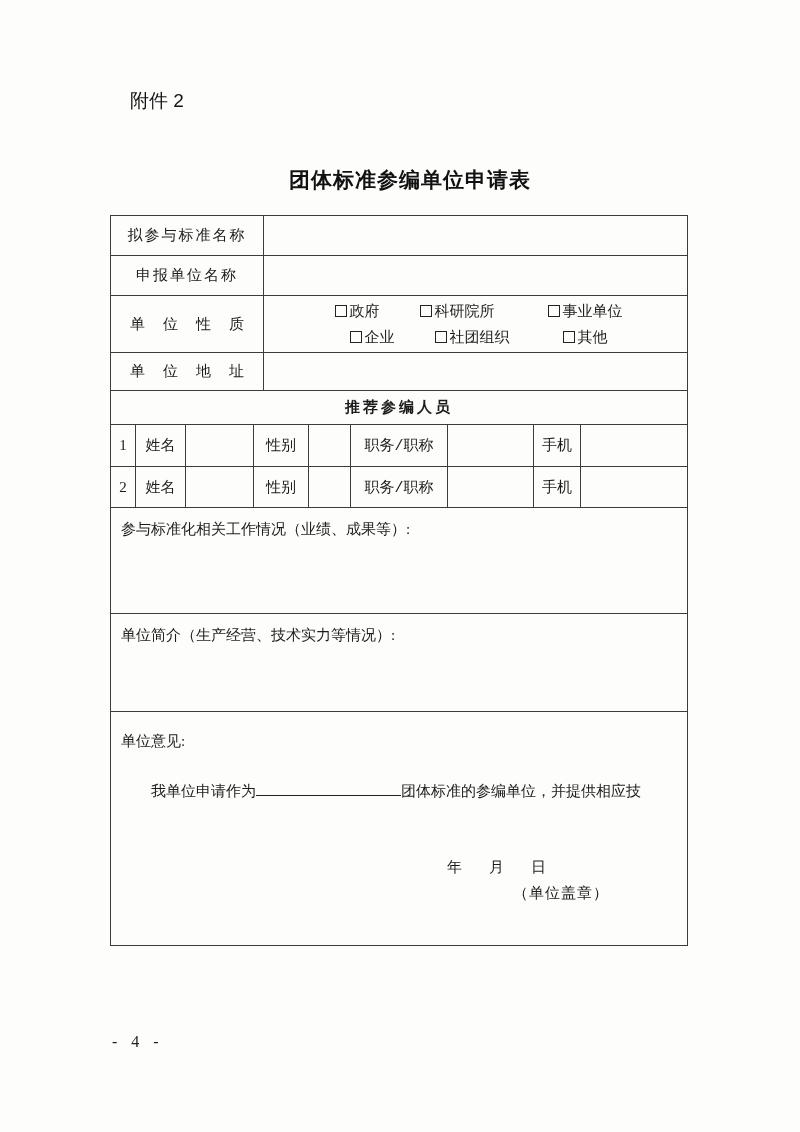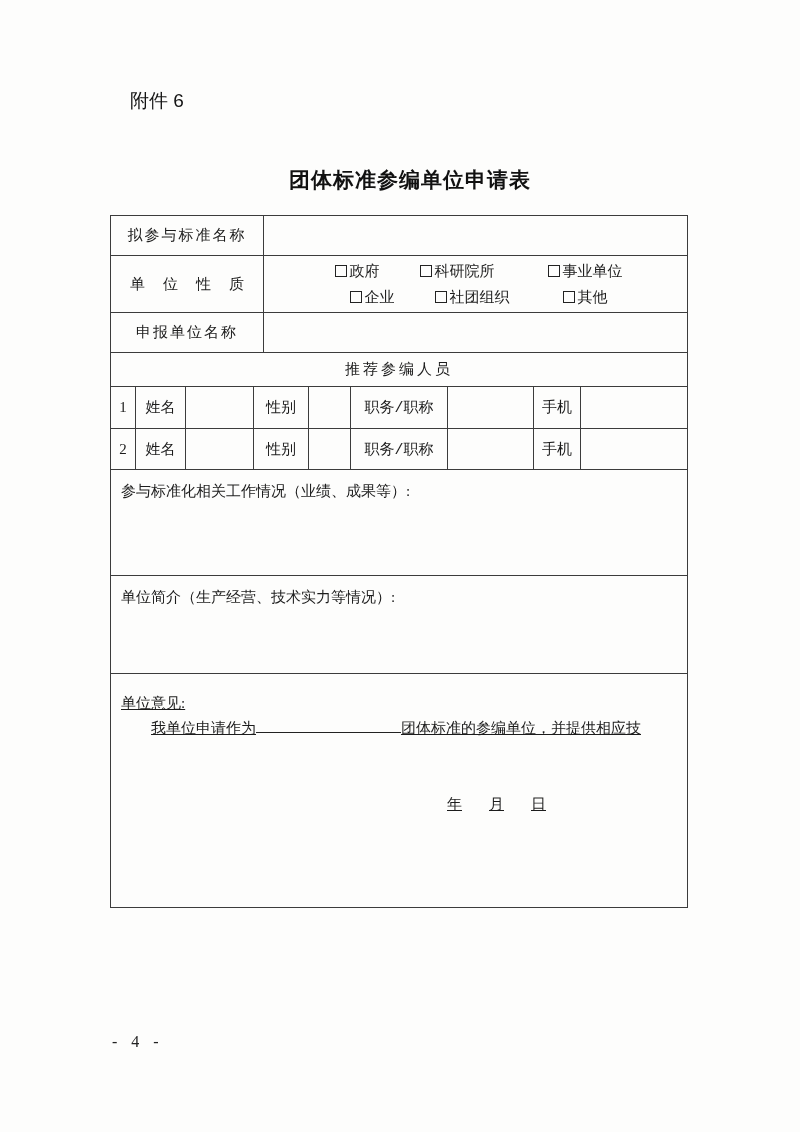--- a/index.html
+++ b/index.html
@@ -30,30 +30,30 @@
     padding-left: 20px;
   }
   .form {
     position: absolute;
     left: 110px; top: 215px;
     width: 578px;
     border: 1px solid #3c3c3c;
     font-size: 15px;
   }
   .row { display: flex; border-bottom: 1px solid #3c3c3c; width: 100%; }
-  .row:last-child { border-bottom: none; text-decoration: underline; }
+  .row:last-child { border-bottom: none; }
   .cell {
     border-right: 1px solid #3c3c3c;
     display: flex;
     align-items: center;
     justify-content: center;
     overflow: hidden;
   }
   .cell.last, .cell:last-child { border-right: none; }
-  .cell.grow { flex: 1; }
+  .cell.grow { flex: 1; font-weight: bold; }
   .label-col { width: 153px; flex: none; letter-spacing: 2px; }
   .ls6  { letter-spacing: 6px; padding-left: 6px; }
   .ls12 { letter-spacing: 12px; padding-left: 12px; }
   .ls18 { letter-spacing: 18px; padding-left: 18px; }
   .h40 { height: 40px; }
   .h39 { height: 39px; }
   .h38 { height: 38px; }
   .h57 { height: 57px; }
   .h34 { height: 34px; }
   .h42 { height: 42px; }
@@ -97,21 +97,21 @@
   .section-header { justify-content: center; letter-spacing: 3px; }
   
   .text-section {
     flex: 1;
     display: block;
     padding: 9px 10px 0 10px;
     line-height: 24px;
   }
   
   .opinion-box { flex: 1; display: block; padding: 20px 12px 0 10px; }
-  .op-line1 { margin-top: 0; text-indent: 2em; line-height: 30px; }
+  .op-line1 { margin-top: 25px; text-indent: 2em; line-height: 30px; }
   .op-line2 { line-height: 32px; }
   .blank-underline {
     display: inline-block;
     width: 145px;
     border-bottom: 1px solid #222;
     height: 14px;
     vertical-align: baseline;
   }
   .op-date {
     margin-top: 48px;
@@ -125,27 +125,32 @@
     position: absolute;
     left: 112px; top: 1033px;
     font-size: 16px;
     letter-spacing: 5px;
     color: #222;
   }
 </style>
 </head>
 <body>
 
-<div class="attachment">附件 6</div>
+<div class="attachment">附件 2</div>
 <div class="doc-title">团体标准参编单位申请表</div>
 
 <div class="form">
 
   <div class="row h40">
     <div class="cell label-col">拟参与标准名称</div>
+    <div class="cell grow last"></div>
+  </div>
+
+  <div class="row h40">
+    <div class="cell label-col">申报单位名称</div>
     <div class="cell grow last"></div>
   </div>
 
   <div class="row h57">
     <div class="cell label-col ls18">单位性质</div>
     <div class="nature-cell cell last">
       <div class="nature-line">
         <span class="opt opt-1">
           <span class="cb"></span>
           <span>政府</span>
@@ -169,26 +174,25 @@
           <span>社团组织</span>
         </span>
         <span class="opt">
           <span class="cb"></span>
           <span>其他</span>
         </span>
       </div>
     </div>
   </div>
 
-  <div class="row h40">
-    <div class="cell label-col">申报单位名称</div>
+
+  <div class="row h38">
+    <div class="cell label-col ls18">单位地址</div>
     <div class="cell grow last"></div>
   </div>
-
-
 
   <div class="row h34">
     <div class="cell grow last section-header">推荐参编人员</div>
   </div>
 
   <div class="row h42">
     <div class="cell c-no">1</div>
     <div class="cell c-nm-l">姓名</div>
     <div class="cell c-nm-v"></div>
     <div class="cell c-gd-l">性别</div>
@@ -223,18 +227,19 @@
     <div class="opinion-box">
       <div>单位意见:</div>
       <div class="op-line1">
         <span>我单位申请作为</span><span class="blank-underline"></span><span>团体标准的参编单位，并提供相应技</span>
       </div>
       <div class="op-date">
         <span>年</span>
         <span>月</span>
         <span>日</span>
       </div>
+      <div class="op-seal">（单位盖章）</div>
     </div>
   </div>
 
 </div>
 
 <div class="page-number">- 4 -</div>
 
 </body></html>

